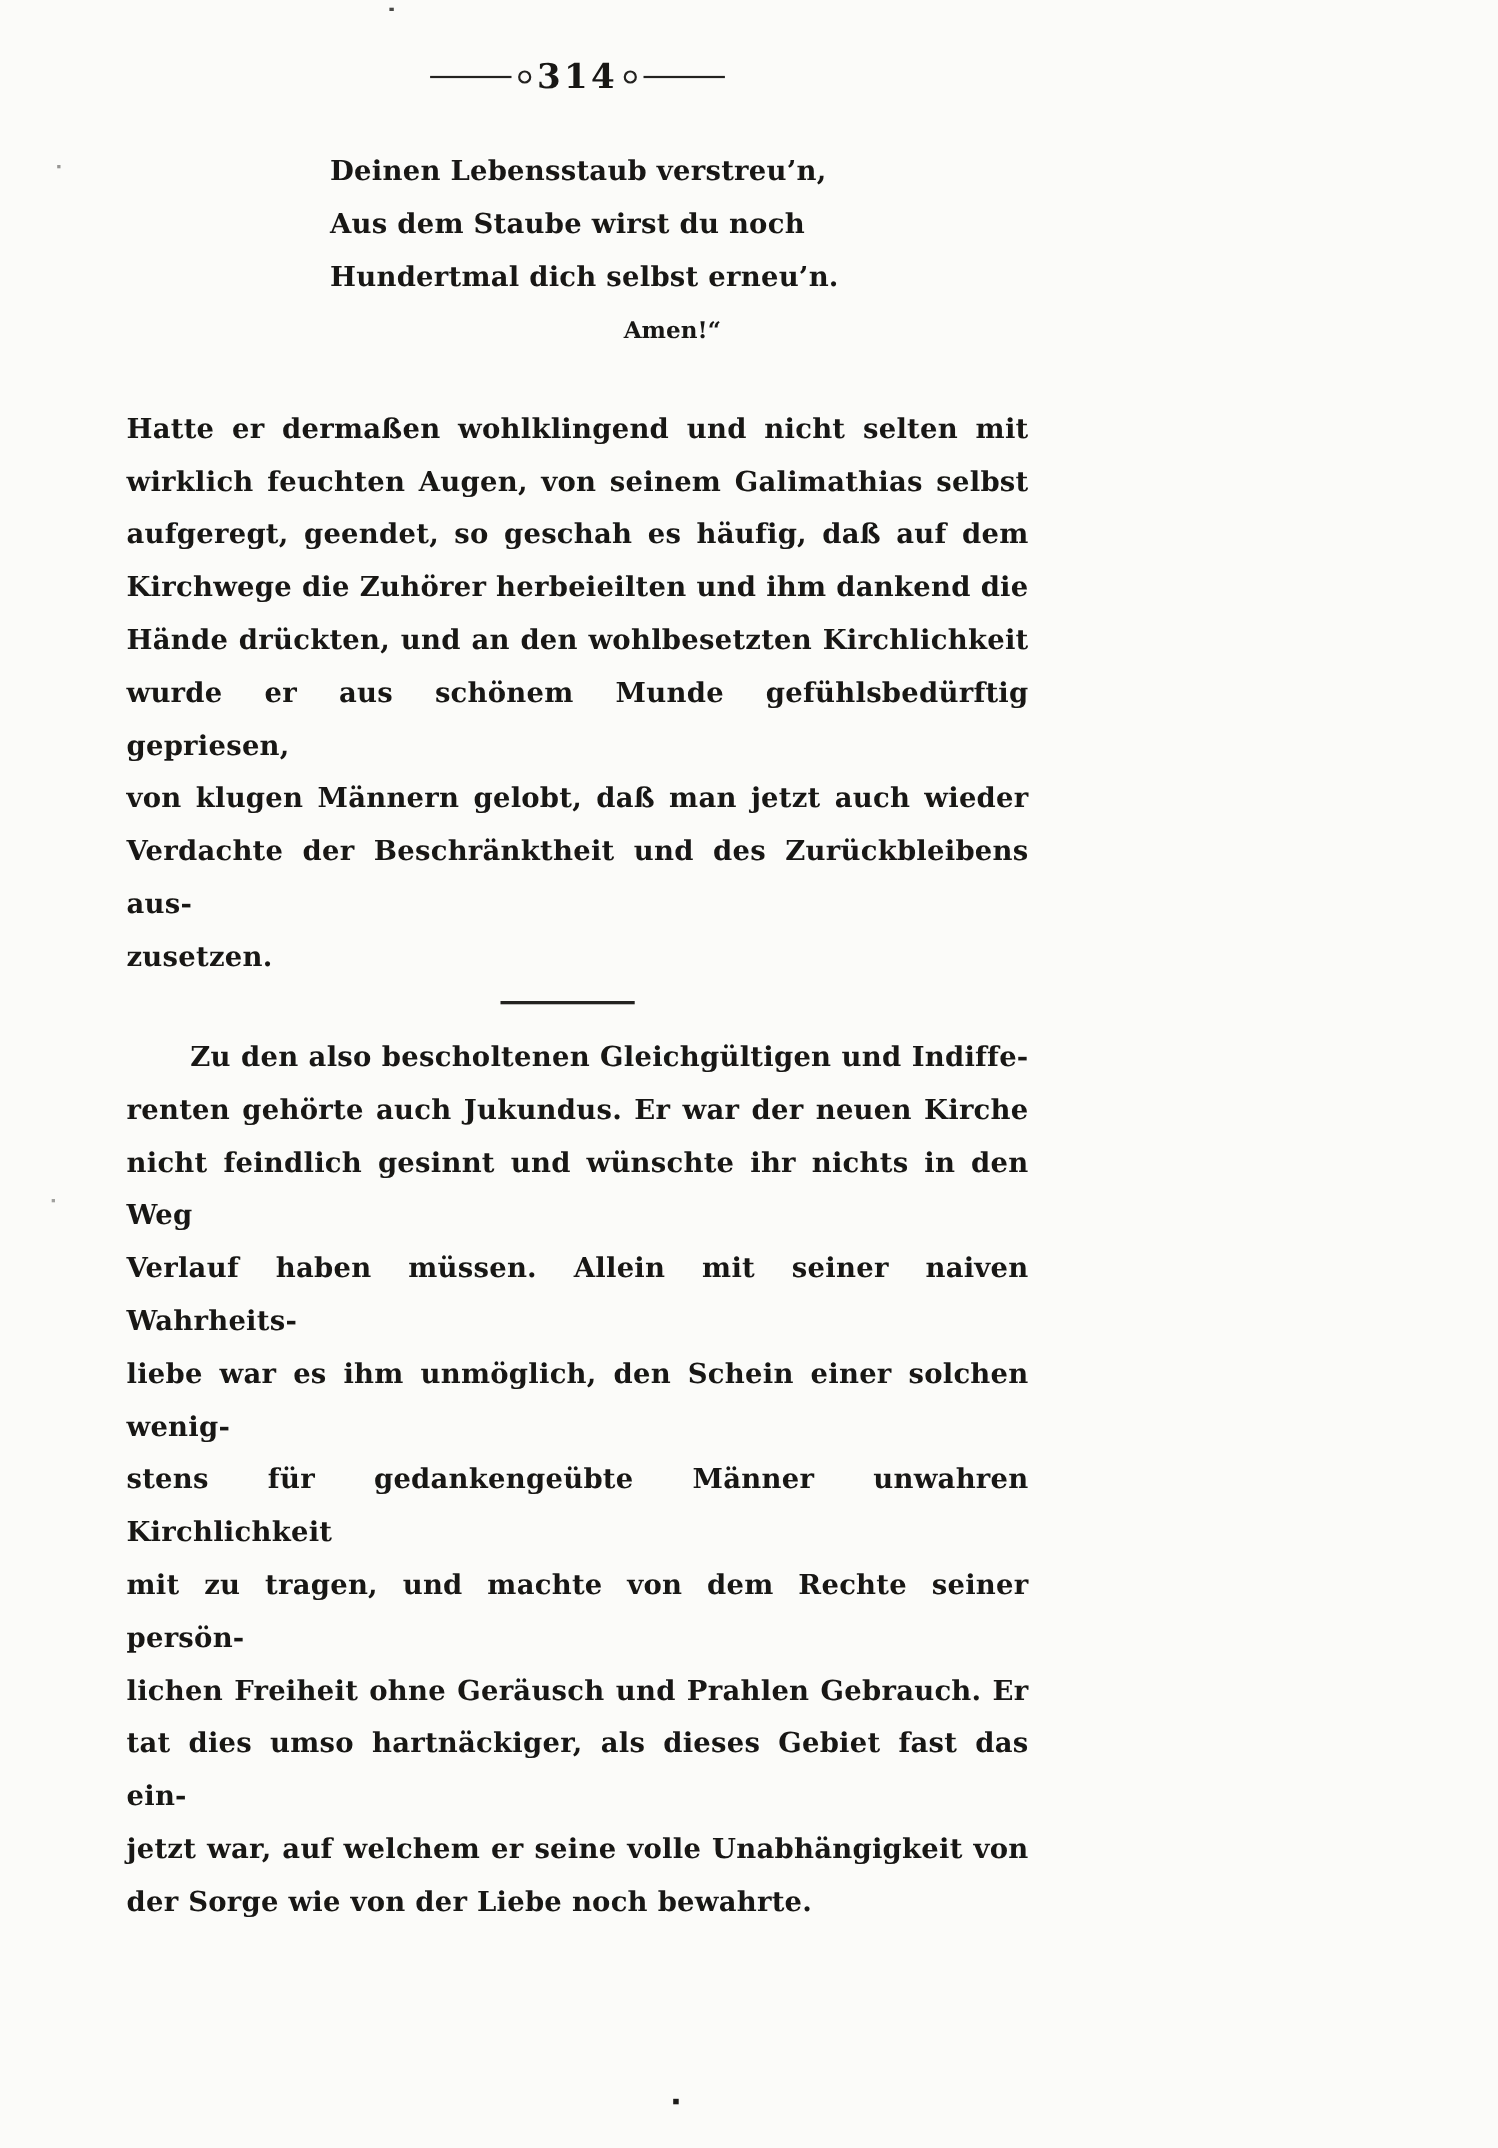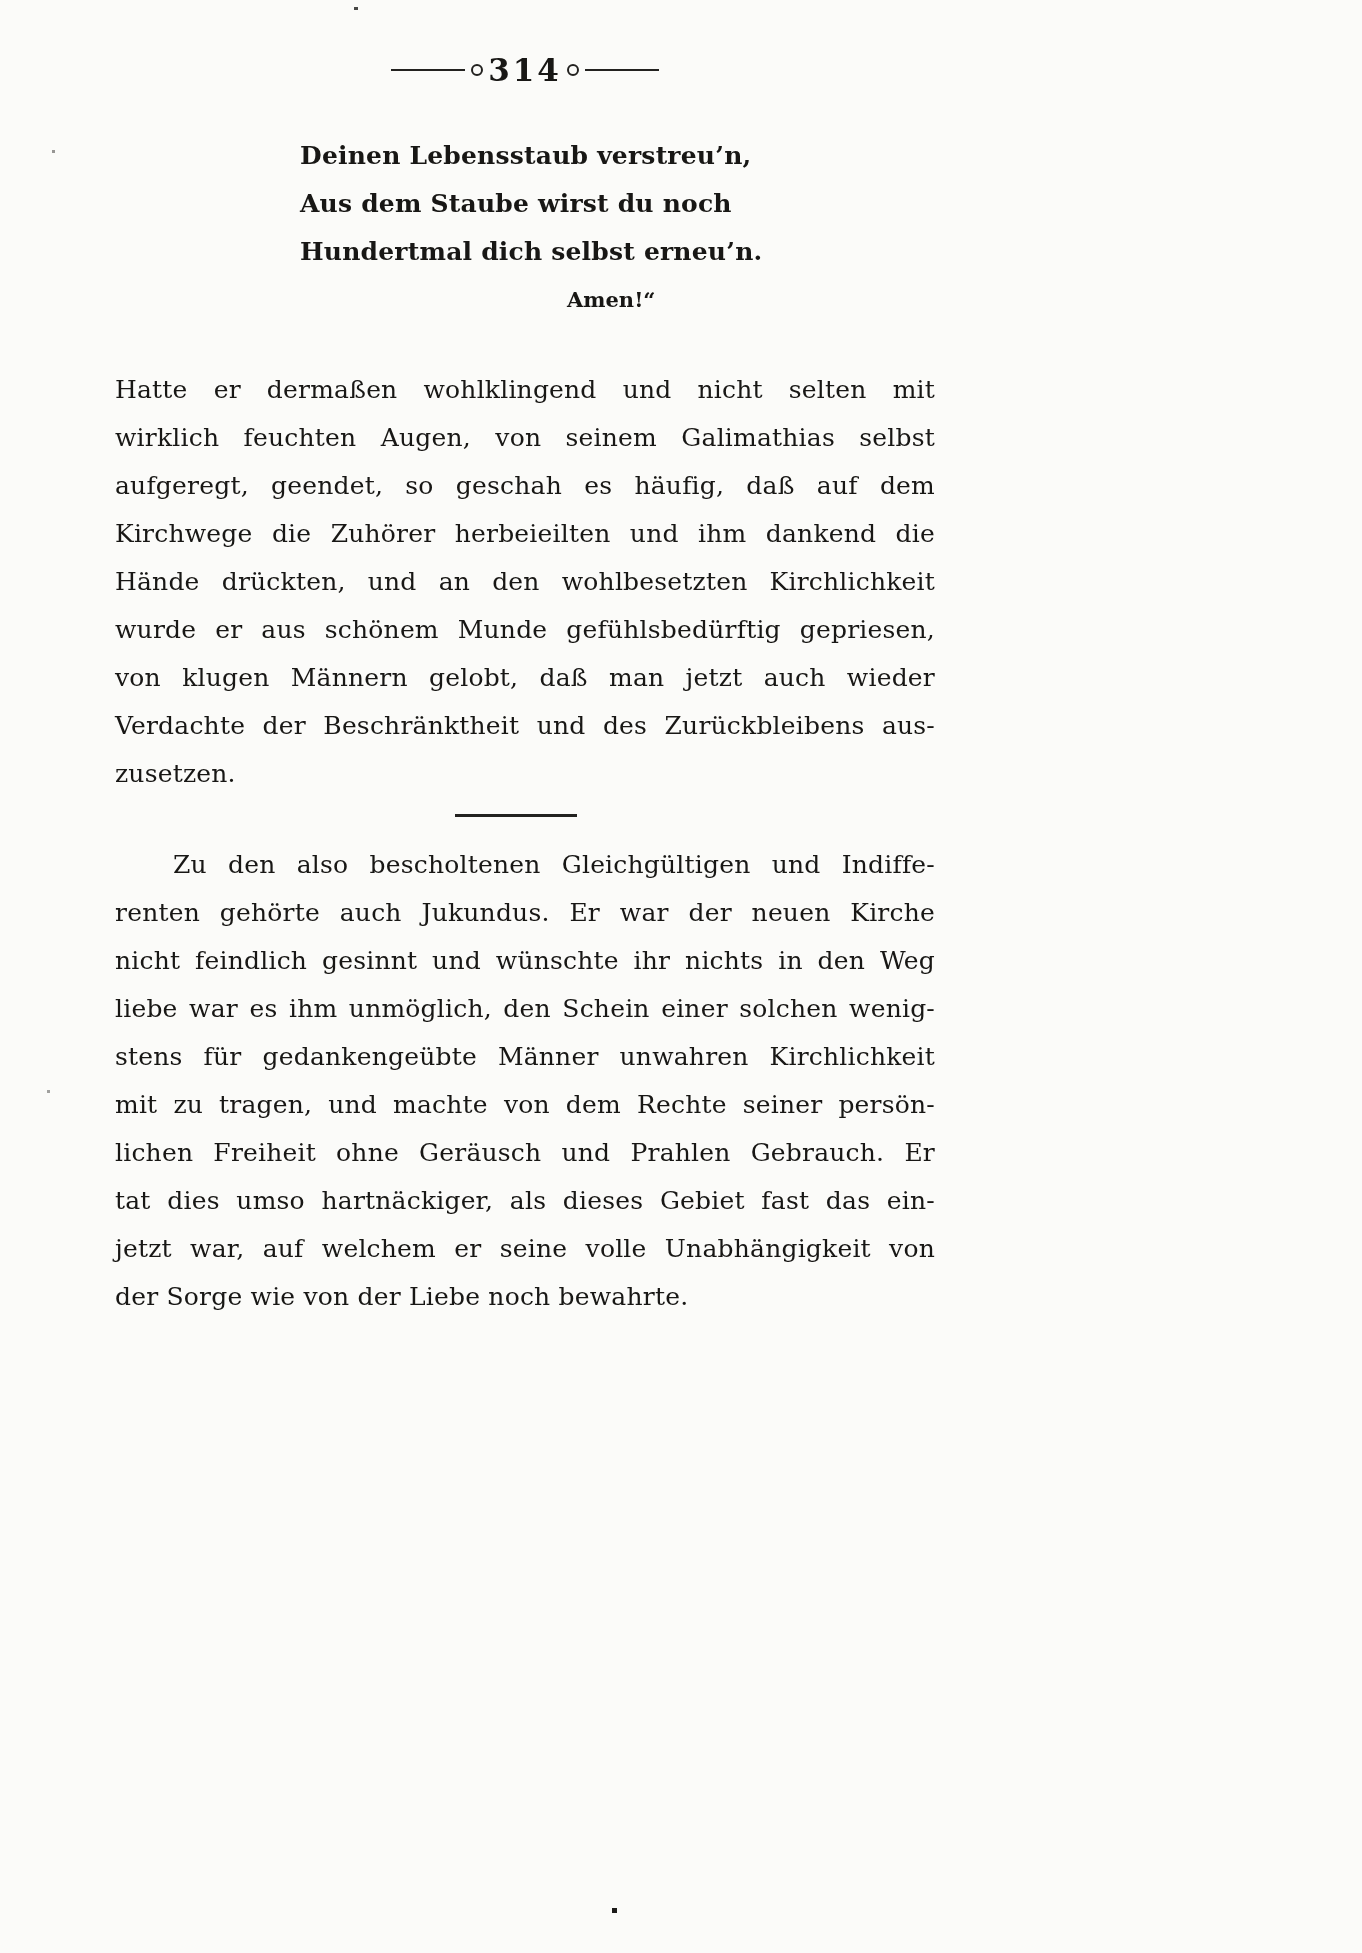--- a/index.html
+++ b/index.html
@@ -35,21 +35,21 @@
     letter-spacing: 0.2px; white-space: nowrap;
   }
   .amen {
     margin-left: 452px;
     font-size: 21px; font-weight: 700; line-height: 48px;
   }
   
   .para { margin: 0; }
   .para-first { margin-top: 42px; }
   .line {
-    font-size: 25px; font-weight: 400; line-height: 48px;
+    font-size: 25px; font-weight: 700; line-height: 48px;
     letter-spacing: 0.2px;
     text-align: justify; text-align-last: justify;
   }
   .line.last { text-align: left; text-align-last: left; }
   .line.indent { text-indent: 58px; }
   
   .divider {
     width: 122px; height: 3px; background: #232220;
     margin: 16px 0 24px 340px;
   }
@@ -95,20 +95,21 @@
       <div class="line">Verdachte der Beschränktheit und des Zurückbleibens aus-</div>
       <div class="line last">zusetzen.</div>
     </div>
 
   <div class="divider"></div>
 
   <div class="para">
       <div class="line indent">Zu den also bescholtenen Gleichgültigen und Indiffe-</div>
       <div class="line">renten gehörte auch Jukundus. Er war der neuen Kirche</div>
       <div class="line">nicht feindlich gesinnt und wünschte ihr nichts in den Weg</div>
+      <div class="line">Verlauf haben müssen. Allein mit seiner naiven Wahrheits-</div>
       <div class="line">liebe war es ihm unmöglich, den Schein einer solchen wenig-</div>
       <div class="line">stens für gedankengeübte Männer unwahren Kirchlichkeit</div>
       <div class="line">mit zu tragen, und machte von dem Rechte seiner persön-</div>
       <div class="line">lichen Freiheit ohne Geräusch und Prahlen Gebrauch. Er</div>
       <div class="line">tat dies umso hartnäckiger, als dieses Gebiet fast das ein-</div>
       <div class="line">jetzt war, auf welchem er seine volle Unabhängigkeit von</div>
       <div class="line last">der Sorge wie von der Liebe noch bewahrte.</div>
     </div>
 
 </div>

